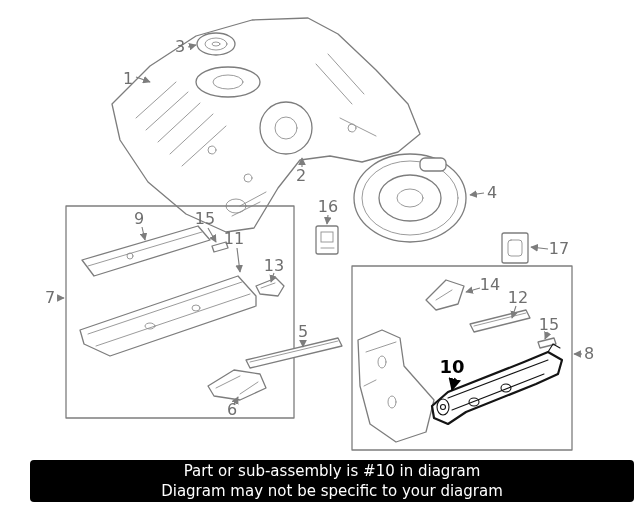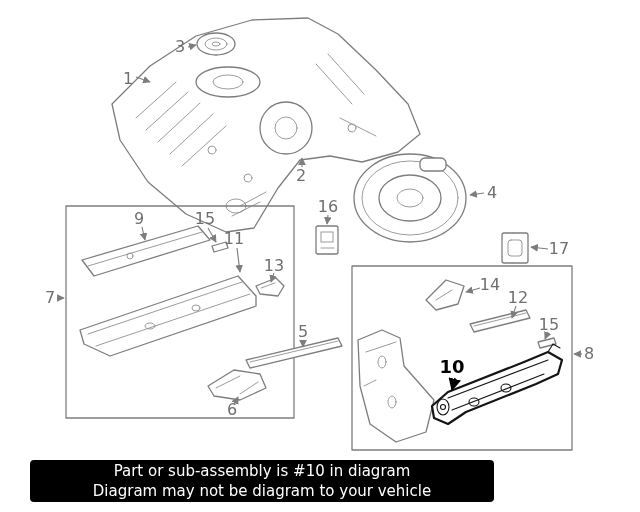--- a/index.html
+++ b/index.html
@@ -8,21 +8,21 @@
   svg{position:absolute;left:0;top:0;}
   .ln{fill:none;stroke:#7d7d7d;stroke-width:1.3;stroke-linejoin:round;stroke-linecap:round;}
   .fw{fill:#ffffff;stroke:#7d7d7d;stroke-width:1.3;stroke-linejoin:round;}
   .d{fill:none;stroke:#909090;stroke-width:0.9;stroke-linecap:round;}
   .lbl{fill:#6f6f6f;font-size:16px;font-family:"DejaVu Sans",sans-serif;text-anchor:middle;}
   .lbl10{fill:#000000;font-size:18px;font-weight:bold;font-family:"DejaVu Sans",sans-serif;text-anchor:middle;}
   .leader{stroke:#7d7d7d;stroke-width:1.1;fill:none;}
   .leader10{stroke:#000000;stroke-width:1.6;fill:none;}
   .hl{fill:#ffffff;stroke:#141414;stroke-width:2.2;stroke-linejoin:round;}
   .hld{fill:none;stroke:#141414;stroke-width:1.1;stroke-linecap:round;}
-  .banner{position:absolute;left:30px;top:460px;width:464px;height:42px;background:#000000;
+  .banner{position:absolute;left:30px;top:460px;width:604px;height:42px;background:#000000;
           border-radius:4px;color:#ffffff;display:flex;flex-direction:column;align-items:center;
           justify-content:center;font-size:15px;line-height:20px;text-align:center;}
 </style>
 </head>
 <body>
 
 <div class="page">
   <svg width="640" height="512" viewBox="0 0 640 512">
     <defs>
       <marker id="ag" viewBox="0 0 10 10" refX="9" refY="5" markerWidth="7" markerHeight="7" orient="auto-start-reverse">
@@ -183,15 +183,15 @@
       <line class="leader" x1="234" y1="405" x2="238" y2="397" marker-end="url(#ag)"></line>
       <text class="lbl" x="232" y="415">6</text>
 
       <line class="leader10" x1="455" y1="378" x2="452" y2="390" marker-end="url(#ab)"></line>
       <text class="lbl10" x="452" y="373">10</text>
     </g>
   </svg>
 
   <div class="banner">
     <div>Part or sub-assembly is #10 in diagram</div>
-    <div>Diagram may not be diagram to your vehicle</div>
+    <div>Diagram may not be specific to your diagram</div>
   </div>
 </div>
 
 </body></html>

